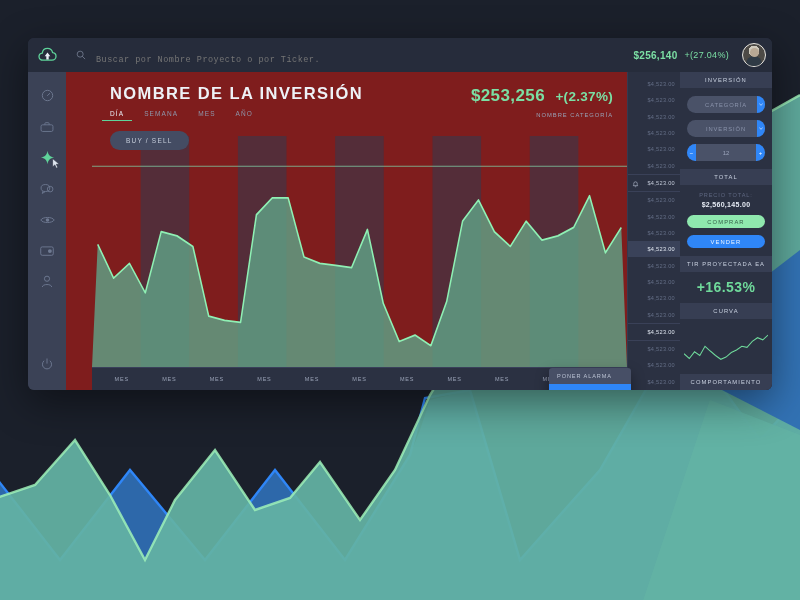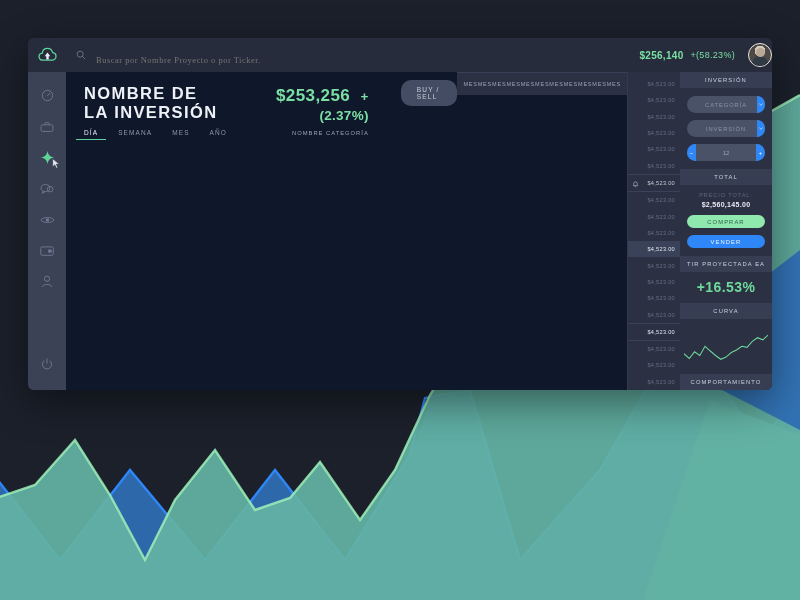--- a/index.html
+++ b/index.html
@@ -18,24 +18,24 @@
     box-shadow:0 12px 40px rgba(0,0,0,.45);
     overflow:hidden;display:flex;flex-direction:column;
   }
   
   .topbar{height:34px;display:flex;align-items:center;background:#262c3b;flex:0 0 34px;}
   .logo-cell{width:38px;display:flex;align-items:center;justify-content:center;}
   .search-cell{flex:1;display:flex;align-items:center;gap:8px;padding-left:10px;}
   .search-input{
     background:transparent;border:none;outline:none;width:260px;
     color:#7e879c;font-size:8.5px;letter-spacing:.5px;
-    font-family:Liberation Serif, serif;
+    font-family:Liberation Mono, monospace;
     margin-top:10px;
   }
-  .ticker-cell{display:flex;align-items:center;gap:7px;}
+  .ticker-cell{display:flex;align-items:center;gap:7px;padding-right:6px;}
   .ticker-price{color:#7bdfa4;font-size:10px;font-weight:bold;letter-spacing:.3px;}
   .ticker-pct{color:#7bdfa4;font-size:9px;letter-spacing:.3px;}
   .avatar{
     width:22px;height:22px;border-radius:50%;
     background:radial-gradient(circle at 50% 32%, #cfcabd 0 28%, #4d4a46 29% 100%);
     border:1.5px solid #e8e6e0;margin-left:6px;overflow:hidden;position:relative;
   }
   .avatar:after{content:"";position:absolute;left:3px;top:12px;width:16px;height:14px;
     border-radius:8px 8px 0 0;background:#2f3a45;}
   .avatar:before{content:"";position:absolute;left:6.5px;top:4px;width:9px;height:9px;
@@ -45,21 +45,21 @@
   
   .rail{width:38px;background:#3b4256;display:flex;flex-direction:column;align-items:center;
         padding-top:8px;flex:0 0 38px;position:relative;}
   .rail-item{width:38px;height:31px;display:flex;align-items:center;justify-content:center;
              position:relative;}
   .rail-item.active:before{content:"";position:absolute;left:0;top:2px;bottom:2px;width:2px;
              background:#5fd39a;display:none;}
   .rail-spacer{flex:1;}
   .rail-item.power{margin-bottom:10px;}
   
-  .mainpane{flex:1;min-width:0;display:flex;flex-direction:row;background:#0f172a;position:relative;}
+  .mainpane{flex:1;min-width:0;display:flex;flex-direction:column;background:#7f1d1d;position:relative;padding-left:26px;}
   .mainhead{display:flex;align-items:flex-start;padding:12px 14px 0 18px;}
   .titleblock{flex:1;}
   .invest-title{color:#eef2f7;font-size:16.5px;font-weight:bold;letter-spacing:1.4px;}
   .tabs{display:flex;gap:20px;margin-top:7px;}
   .tab{color:#8e97ab;font-size:6.5px;letter-spacing:1.1px;padding-bottom:4px;position:relative;}
   .tab.active{color:#e8eef6;}
   .tab.active:after{content:"";position:absolute;left:-8px;right:-8px;bottom:0;height:1.5px;background:#5fd39a;}
   .priceblock{text-align:right;padding-top:2px;}
   .big-price{color:#7bdfa4;font-size:17px;font-weight:bold;letter-spacing:.4px;}
   .big-pct{color:#7bdfa4;font-size:13.5px;font-weight:bold;letter-spacing:.3px;margin-left:6px;text-align:center;}
@@ -142,21 +142,21 @@
     </div>
     <div class="search-cell">
       <svg width="10" height="10" viewBox="0 0 12 12">
         <circle cx="5" cy="5" r="3.6" fill="none" stroke="#6c7589" stroke-width="1.1"></circle>
         <line x1="7.7" y1="7.7" x2="10.6" y2="10.6" stroke="#6c7589" stroke-width="1.1" stroke-linecap="round"></line>
       </svg>
       <input class="search-input" type="text" placeholder="Buscar por Nombre Proyecto o por Ticker." style="">
     </div>
     <div class="ticker-cell">
       <span class="ticker-price">$256,140</span>
-      <span class="ticker-pct">+(58.23%)</span>
+      <span class="ticker-pct">+(27.04%)</span>
       <div class="avatar"></div>
     </div>
   </div>
 
   <div class="appbody">
 
     <div class="rail">
       <div class="rail-item">
         <svg width="13" height="13" viewBox="0 0 14 14">
           <circle cx="7" cy="7" r="5.6" fill="none" stroke="#6f7a92" stroke-width="1"></circle>

